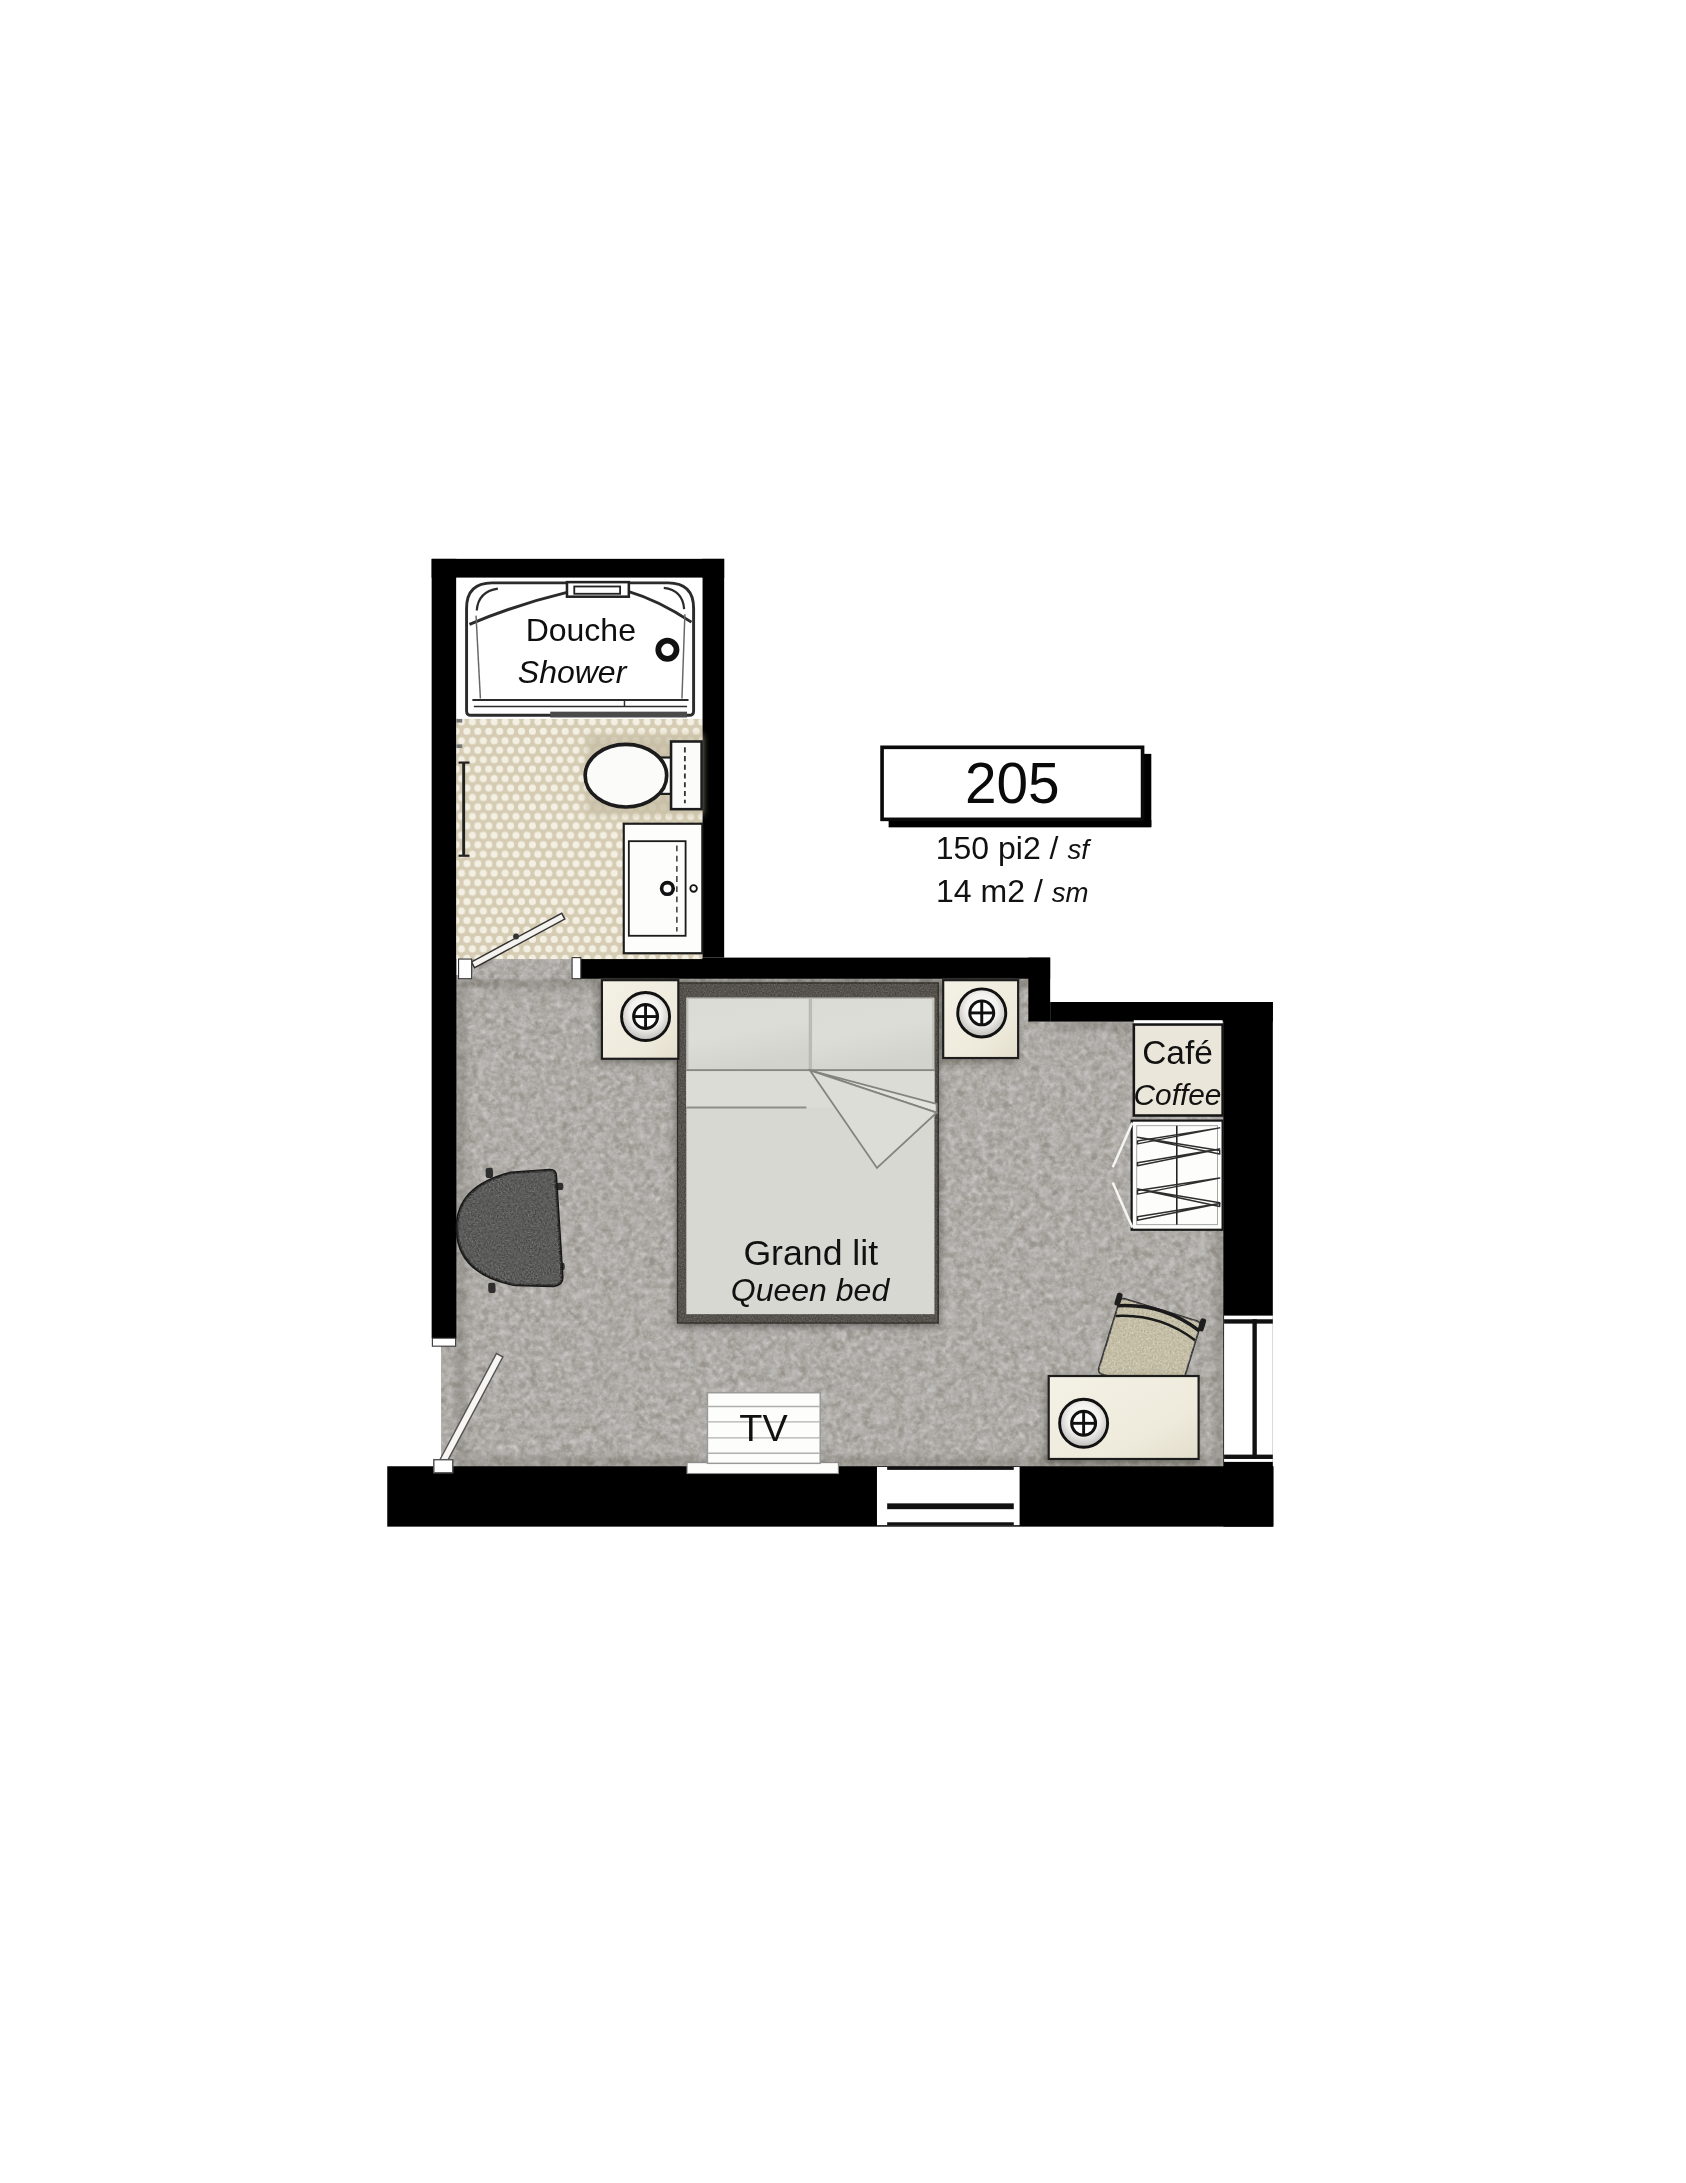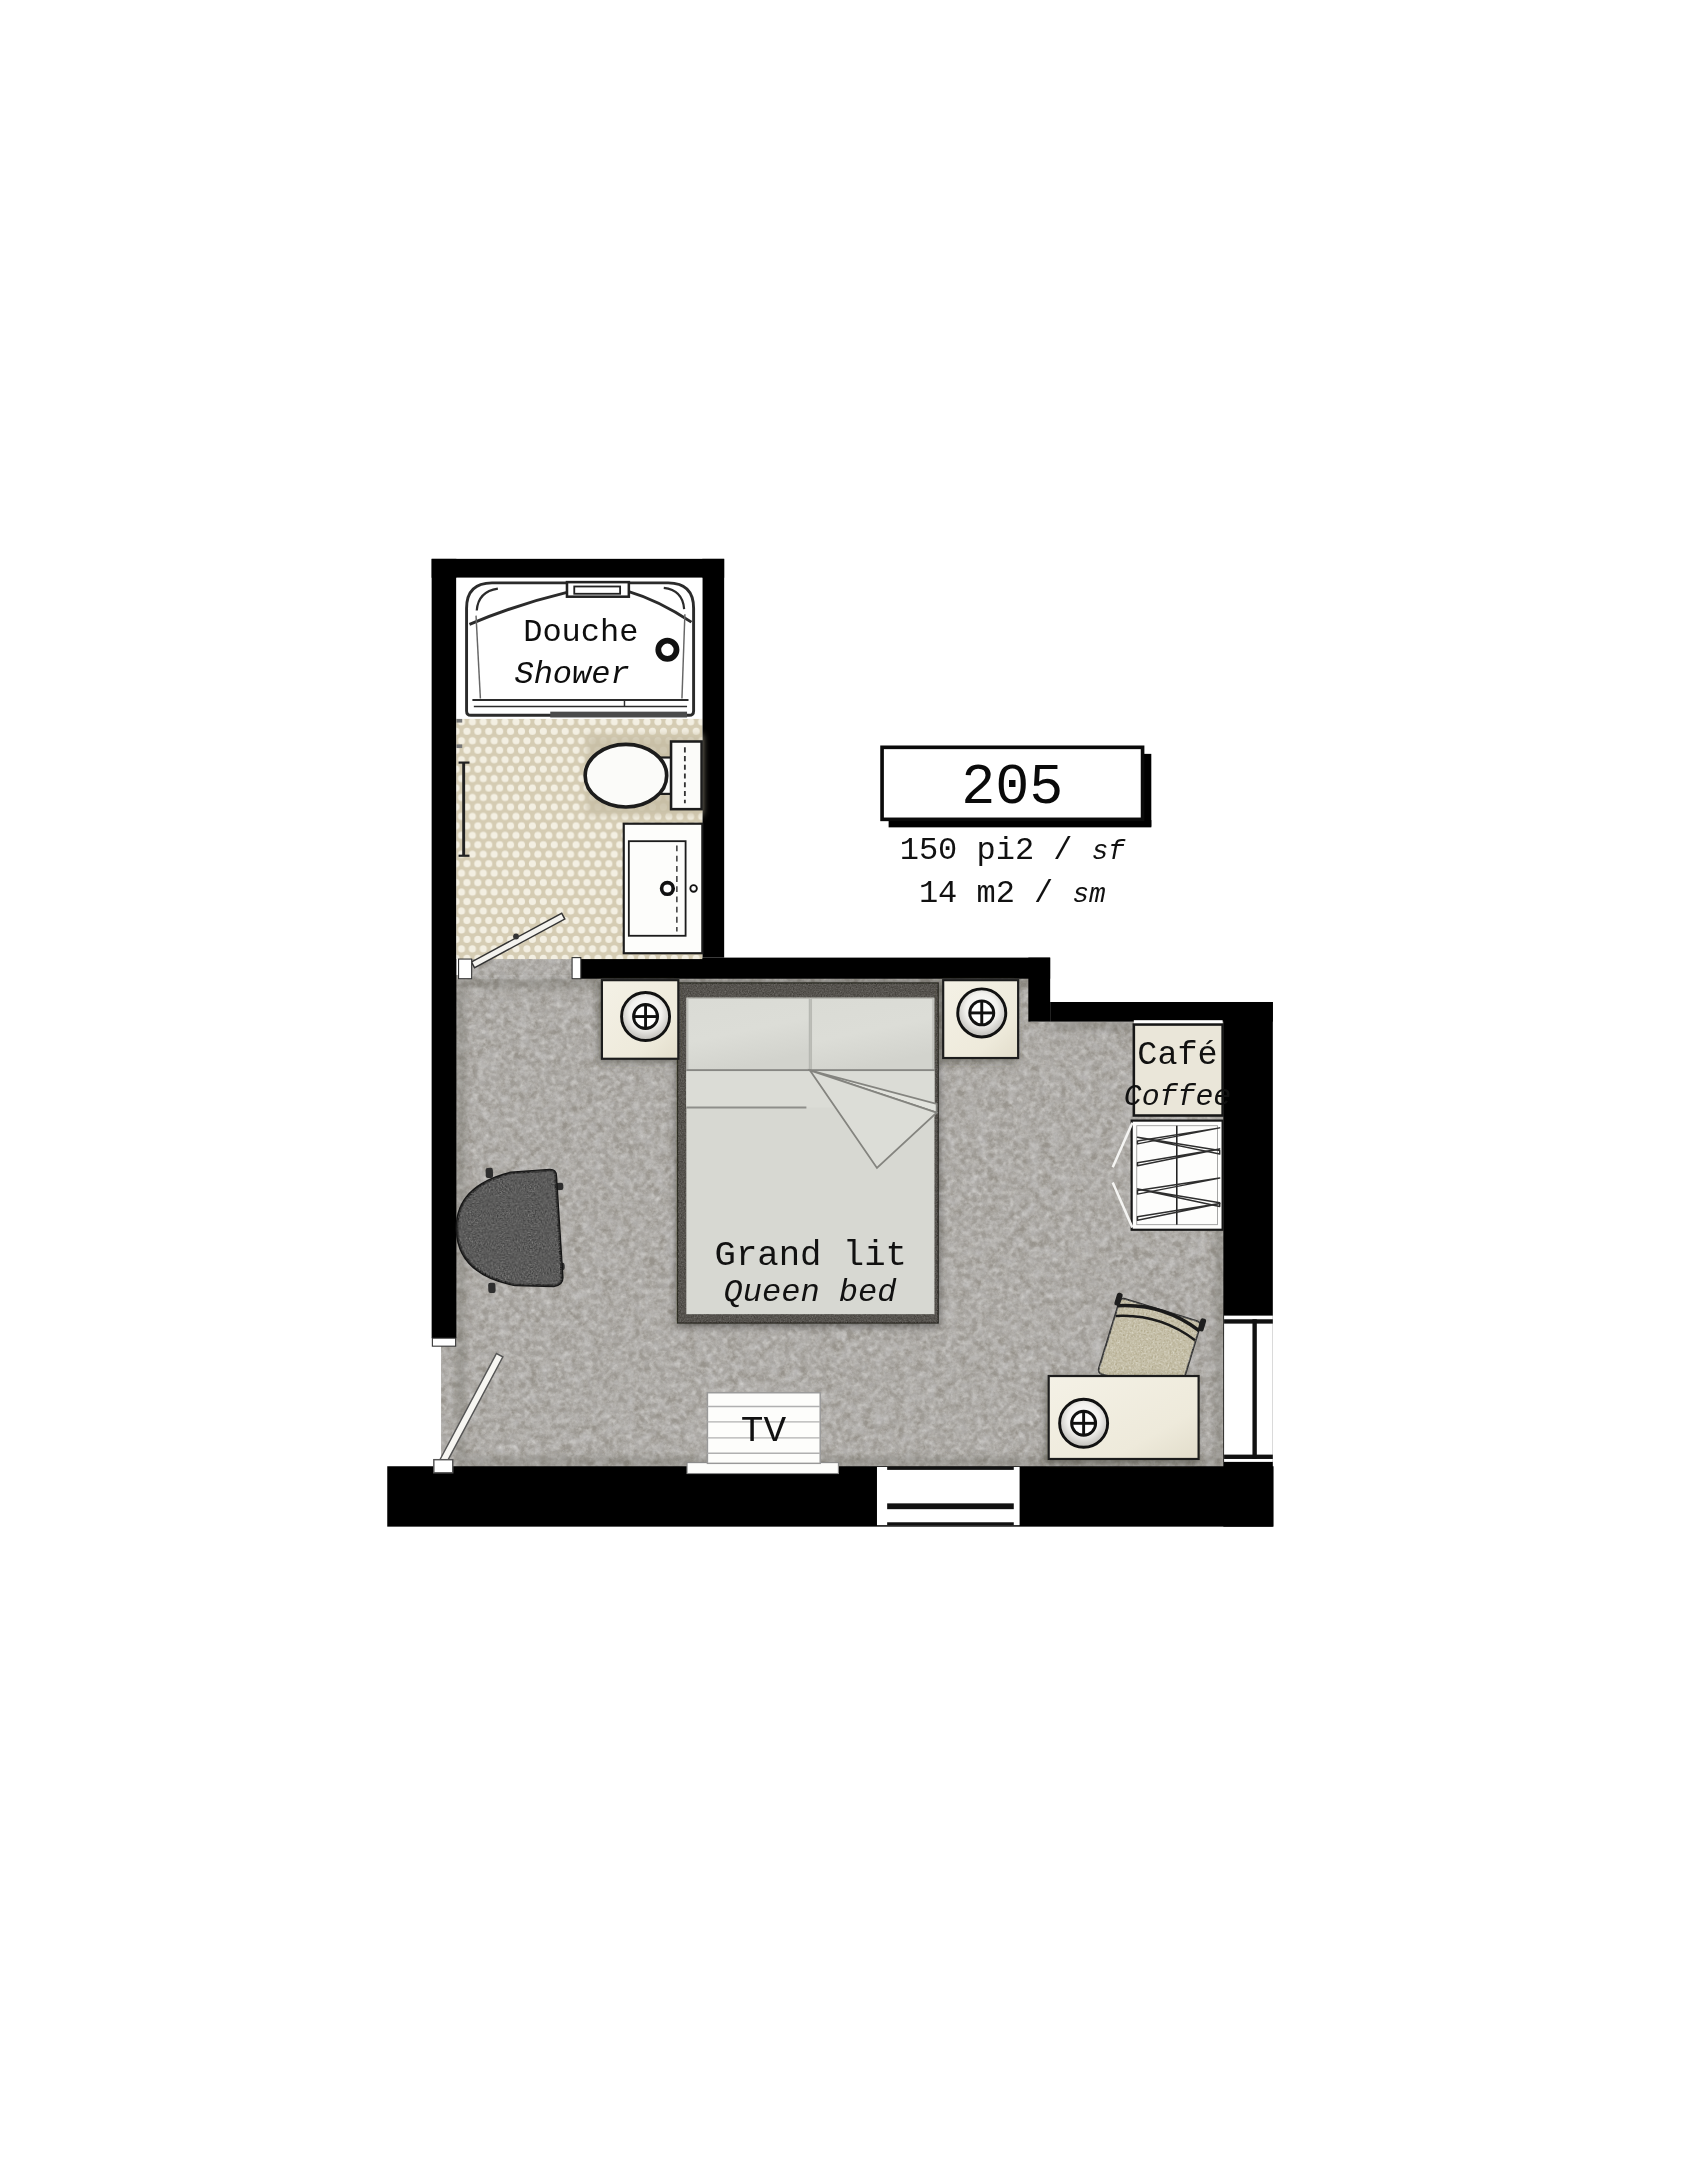--- a/index.html
+++ b/index.html
@@ -1,17 +1,17 @@
 <!DOCTYPE html>
 <html style="font-size:11.6px"><head>
 <meta charset="utf-8">
 <style>
   html,body{margin:0;padding:0;background:#fff;}
   .page{position:relative;width:1687px;height:1815px;background:#fff;overflow:hidden;
-        font-family:Liberation Mono, monospace;}
+        font-family:Liberation Sans, sans-serif;}
   svg{position:absolute;left:0;top:0;}
 </style>
 </head>
 <body>
 <div class="page">
 <svg width="1687" height="2183" viewBox="0 0 2318 3000">
 <defs>
   <pattern id="tile" width="15" height="26" patternUnits="userSpaceOnUse">
     <rect width="15" height="26" fill="#d5ccb3"></rect>
     <circle cx="4" cy="4" r="4.9" fill="#f3efe2"></circle>

